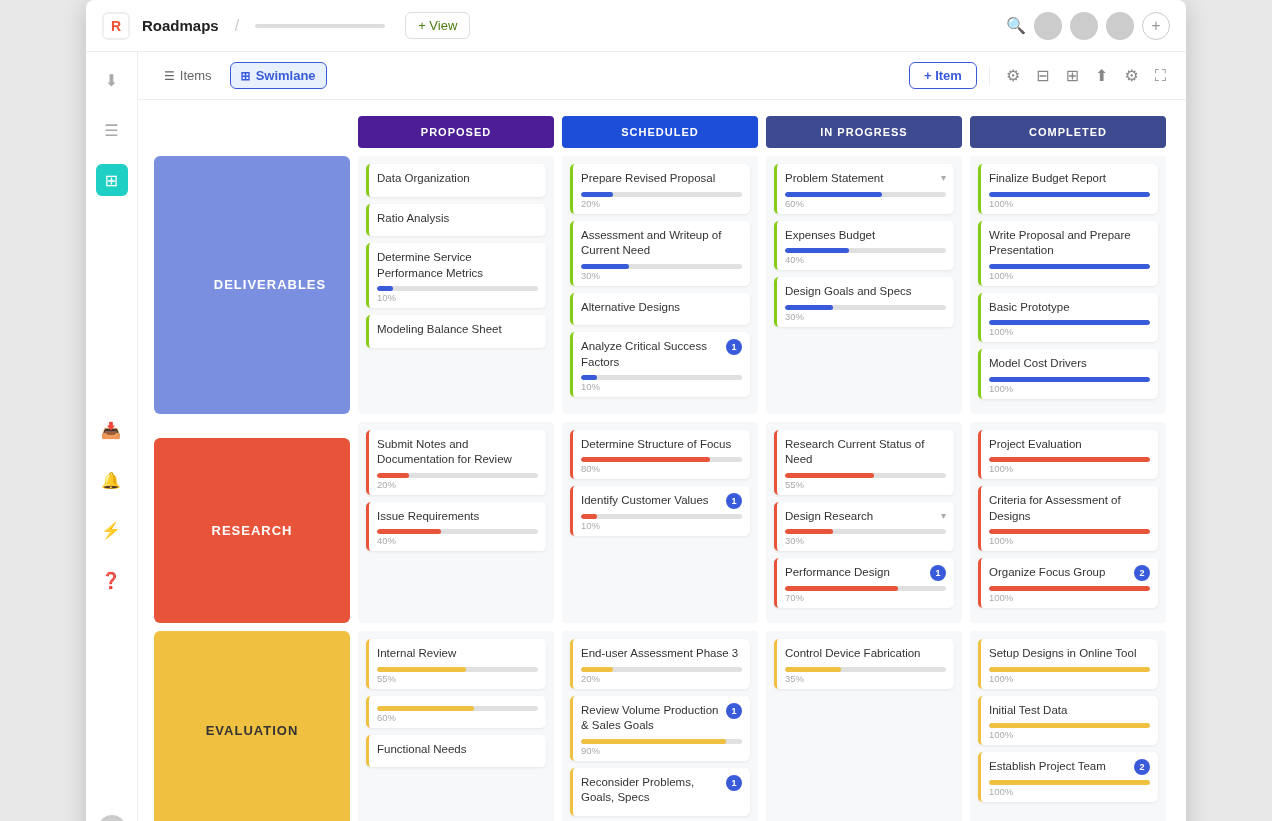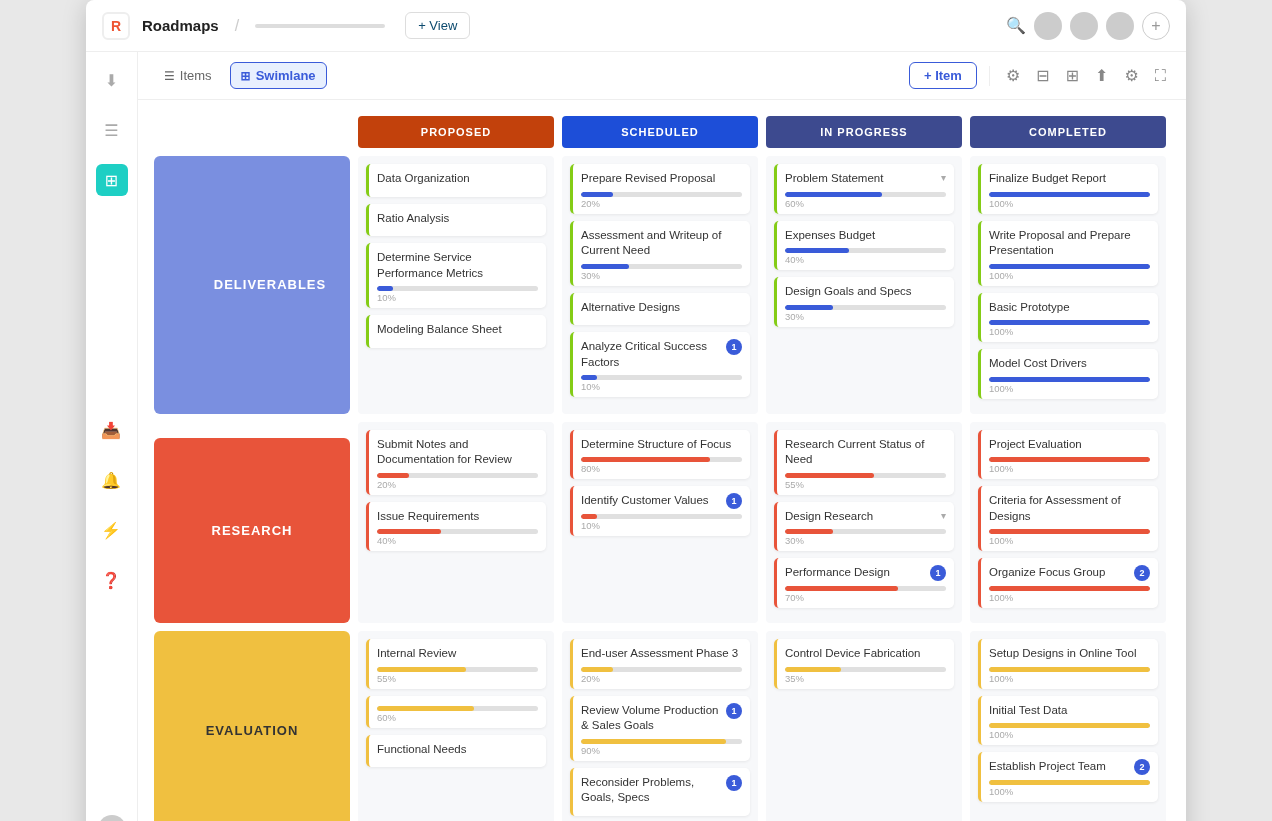--- a/index.html
+++ b/index.html
@@ -3,42 +3,42 @@
   <meta charset="utf-8">
   <style>
     * { box-sizing: border-box; margin: 0; padding: 0; }
     body { background: #e8e8e8; font-family: -apple-system, BlinkMacSystemFont, 'Segoe UI', sans-serif; display: flex; justify-content: center; align-items: center; min-height: 100vh; }
     .window { background: #fff; border-radius: 8px; box-shadow: 0 4px 24px rgba(0,0,0,0.18); width: 1100px; min-height: 720px; display: flex; flex-direction: column; overflow: hidden; }
     .topbar { display: flex; align-items: center; padding: 0 16px; height: 52px; border-bottom: 1px solid #eee; gap: 12px; }
     .logo { width: 28px; height: 28px; background: #fff; border: 2px solid #eee; border-radius: 6px; display: flex; align-items: center; justify-content: center; font-weight: 900; font-size: 14px; color: #e53; }
     .topbar-title { font-size: 15px; font-weight: 600; color: #222; }
     .topbar-slash { color: #ccc; margin: 0 4px; }
     .topbar-breadcrumb-bar { height: 4px; width: 130px; background: #ddd; border-radius: 2px; }
-    .topbar-view-btn { margin-left: 8px; border: 1px solid #ddd; border-radius: 6px; padding: 5px 12px; font-size: 13px; color: #0c4a6e; background: #fff; cursor: pointer; display: flex; align-items: center; gap: 4px; }
+    .topbar-view-btn { margin-left: 8px; border: 1px solid #ddd; border-radius: 6px; padding: 5px 12px; font-size: 13px; color: #4d7c0f; background: #fff; cursor: pointer; display: flex; align-items: center; gap: 4px; }
     .topbar-right { margin-left: auto; display: flex; align-items: center; gap: 8px; }
     .avatar-circle { width: 28px; height: 28px; border-radius: 50%; background: #ccc; }
     .avatar-plus { width: 28px; height: 28px; border-radius: 50%; background: #fff; border: 1.5px solid #ccc; display: flex; align-items: center; justify-content: center; font-size: 16px; color: #999; cursor: pointer; }
     .search-icon-btn { font-size: 16px; color: #888; cursor: pointer; }
     .main { display: flex; flex: 1; overflow: hidden; }
     .sidebar { width: 52px; border-right: 1px solid #eee; display: flex; flex-direction: column; align-items: center; padding: 12px 0; gap: 18px; background: #fff; }
     .sidebar-icon { width: 32px; height: 32px; display: flex; align-items: center; justify-content: center; border-radius: 6px; cursor: pointer; color: #aaa; font-size: 16px; }
     .sidebar-icon.active { background: #1ecfc4; color: #fff; }
     .sidebar-avatar { width: 28px; height: 28px; border-radius: 50%; background: #ccc; margin-top: auto; cursor: pointer; }
     .content { flex: 1; display: flex; flex-direction: column; overflow: hidden; }
     .toolbar { display: flex; align-items: center; padding: 10px 16px; border-bottom: 1px solid #eee; gap: 8px; }
     .tab { display: flex; align-items: center; gap: 5px; padding: 5px 10px; border-radius: 6px; font-size: 13px; cursor: pointer; color: #666; }
     .tab.active { background: #e8f0fe; color: #3a5bd9; font-weight: 600; border: 1.5px solid #3a5bd9; }
     .tab-icon { font-size: 12px; }
     .item-btn { margin-left: auto; background: #fff; border: 1.5px solid #3a5bd9; color: #3a5bd9; border-radius: 6px; padding: 5px 14px; font-size: 13px; cursor: pointer; font-weight: 600; display: flex; align-items: center; gap: 4px; }
     .toolbar-sep { width: 1px; height: 20px; background: #eee; margin: 0 4px; }
     .toolbar-action { font-size: 16px; color: #888; cursor: pointer; padding: 4px; }
     .board { flex: 1; overflow: auto; padding: 16px 16px; }
     .board-table { display: grid; grid-template-columns: 200px repeat(4, 1fr); min-width: 860px; }
     .col-header { padding: 10px 14px; font-size: 11px; font-weight: 700; letter-spacing: 1px; text-align: center; color: #fff; margin: 0 4px 8px 4px; border-radius: 4px; }
-    .col-header.proposed { background: #c2410c; }
+    .col-header.proposed { background: #4c1d95; }
     .col-header.scheduled { background: #1d4ed8; }
     .col-header.inprogress { background: #3d4a8f; }
     .col-header.completed { background: #3d4a8f; }
     .row-label-cell { display: flex; align-items: center; justify-content: center; border-radius: 6px; font-size: 13px; font-weight: 700; letter-spacing: 1px; color: #fff; margin: 0 4px 8px 0; }
     .row-label-cell.deliverables { background: #7a8fe0; padding-left: 36px; }
     .row-label-cell.research { background: #e8543a; }
     .row-label-cell.evaluation { background: #f0c040; color: #333; }
     .col-cell { background: #f7f8fa; margin: 0 4px 8px 4px; border-radius: 4px; padding: 8px; min-height: 160px; }
     .card { background: #fff; border-radius: 5px; padding: 7px 8px 5px 8px; margin-bottom: 7px; box-shadow: 0 1px 3px rgba(0,0,0,0.07); border-left: 3px solid #84cc16; }
     .card.research-border { border-left-color: #e8543a; }

